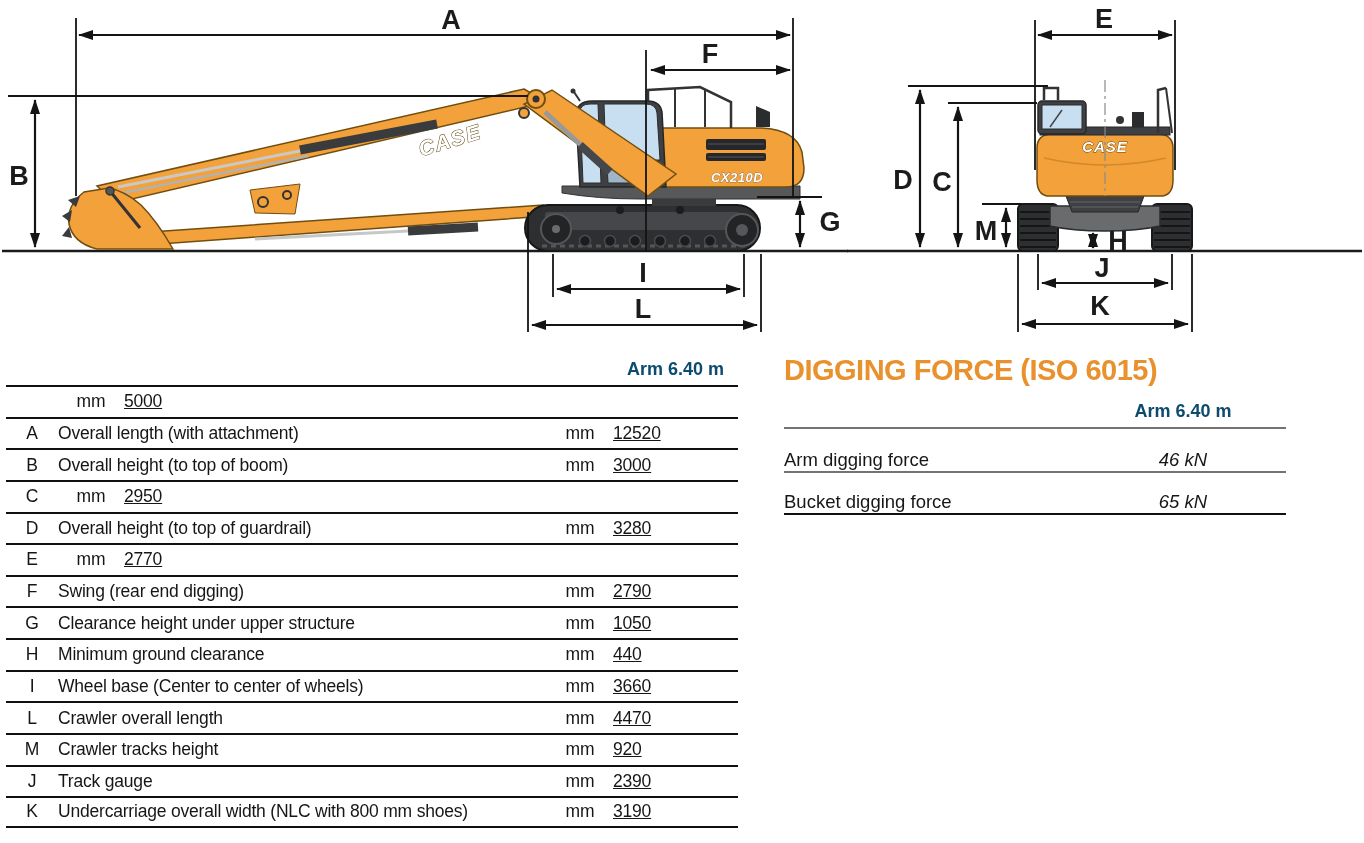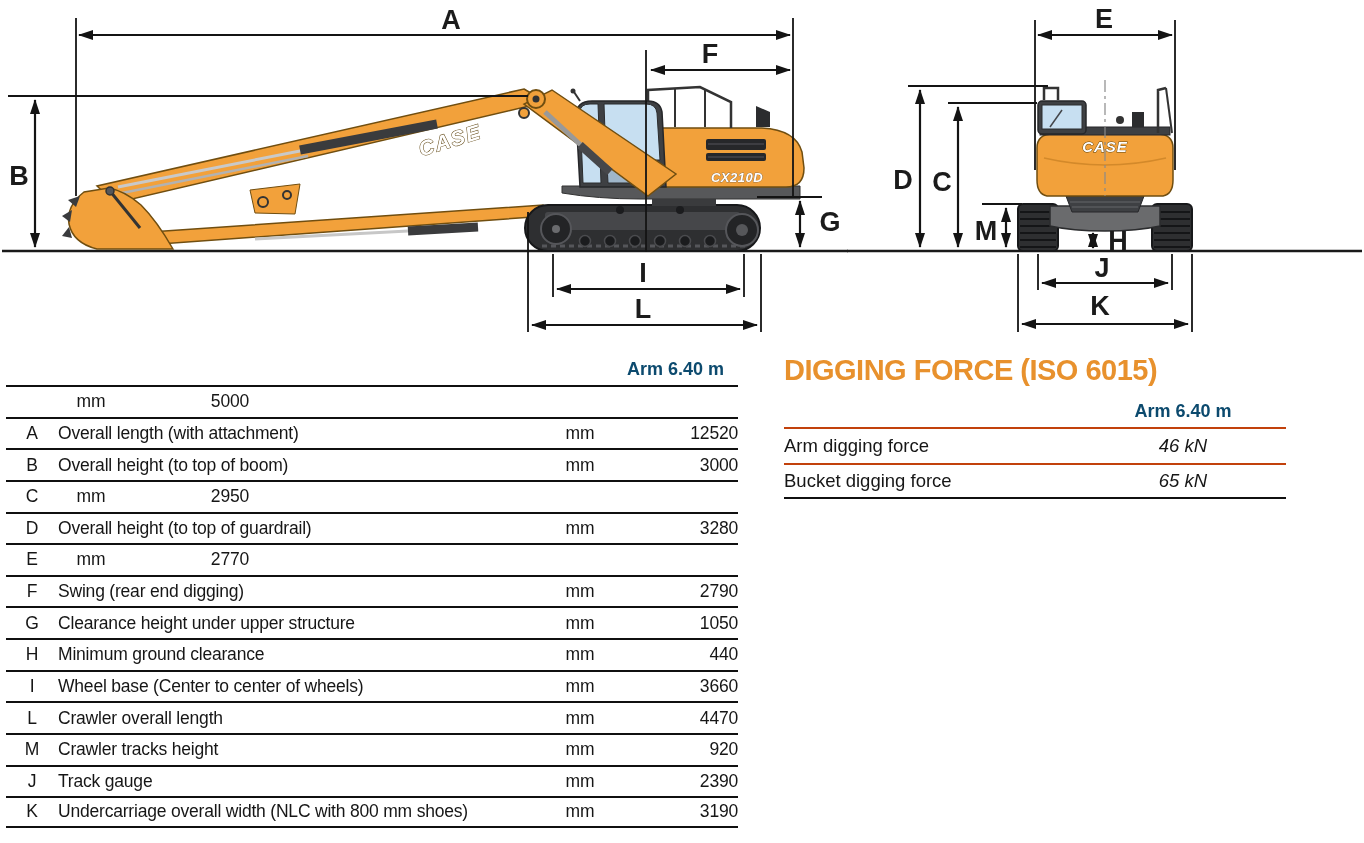--- a/index.html
+++ b/index.html
@@ -24,30 +24,30 @@
   .dims-section{position:absolute;left:6px;top:352px;width:732px;}
   .arm-header{display:flex;height:33px;align-items:flex-end;box-sizing:border-box;padding-bottom:5px;}
   .arm-header .spacer{flex:1;}
   .val-head{width:125px;text-align:center;font-weight:bold;font-size:18px;color:#0c4a6e;}
   .dt-row{display:flex;align-items:center;height:31.64px;box-sizing:border-box;
           border-top:2px solid #101010;font-size:17.5px;letter-spacing:-0.2px;}
   .dt-row:last-child{border-bottom:2px solid #101010;}
   .c-letter{width:52px;text-align:center;}
   .c-desc{flex:1;}
   .c-unit{width:66px;text-align:center;}
-  .c-val{width:125px;text-align:right;}
+  .c-val{width:125px;text-align:left;text-decoration:underline;}
 
   
   .force-section{position:absolute;left:784px;top:352px;width:502px;}
   .force-title{font-size:29px;font-weight:bold;color:#E8912D;letter-spacing:-0.5px;line-height:36px;}
   .force-header{display:flex;margin-top:13px;padding-bottom:5px;}
   .force-header .spacer{flex:1;}
   .force-header .val-head{width:206px;}
-  .df-row{display:flex;align-items:center;height:36px;box-sizing:border-box;
-          border-top:2px solid #c2410c;font-size:18.5px;}
+  .df-row{display:flex;align-items:flex-end;height:44px;box-sizing:border-box;
+          border-top:2px solid #737373;font-size:18.5px;}
   .df-row:last-child{border-bottom:2px solid #101010;}
   .df-label{flex:1;}
   .df-val{width:206px;text-align:center;font-style:italic;}
 </style>
 </head>
 <body>
 
 <div class="page">
 
   <svg id="sideSvg" width="850" height="350" viewBox="0 0 850 350">

